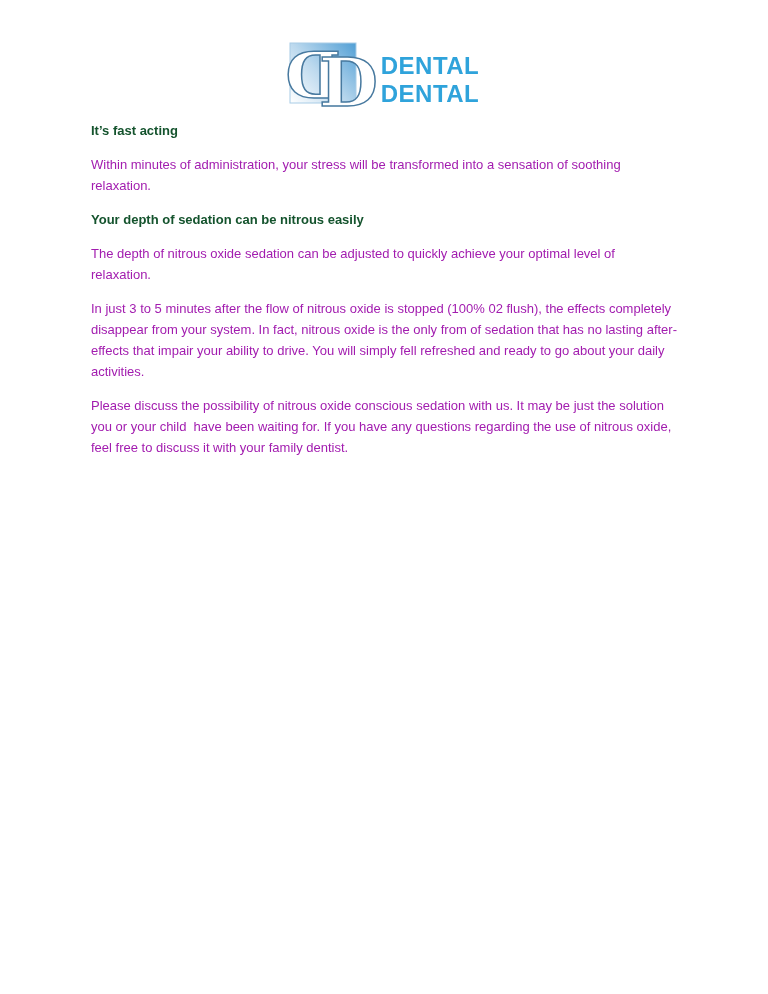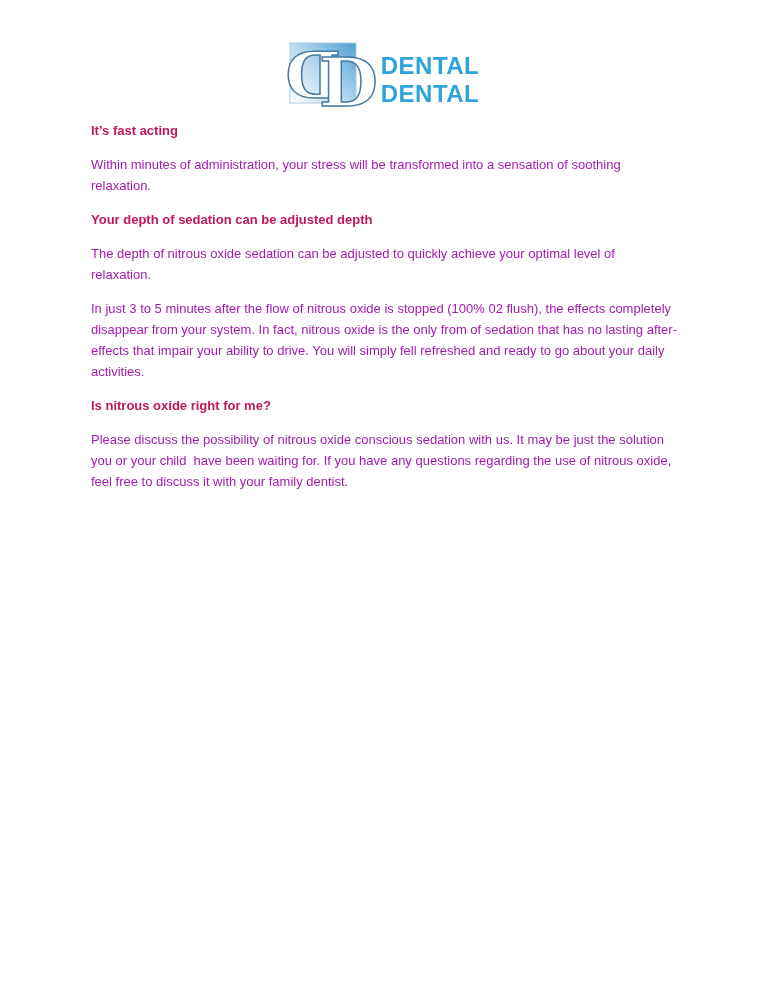--- a/index.html
+++ b/index.html
@@ -44,21 +44,21 @@
     color: #2fa3db;
   }
   .content {
     margin: 6px 91px 0 91px;
     font-size: 13px;
     line-height: 21px;
   }
   .section-heading {
     font-size: 13px;
     font-weight: bold;
-    color: #be185d;
+    color: #14532d;
     margin: 0 0 13px 0;
     line-height: 21px;
   }
   .section-body {
     margin: 0 0 13px 0;
     color: #a21caf;
     white-space: pre-wrap;
   }
 </style>
 </head>
@@ -86,27 +86,26 @@
   </div>
 
   <div class="content">
 
     <div>
       <h2 class="section-heading">It’s fast acting</h2>
       <p class="section-body">Within minutes of administration, your stress will be transformed into a sensation of soothing relaxation.</p>
     </div>
 
     <div>
-      <h2 class="section-heading">Your depth of sedation can be adjusted depth</h2>
+      <h2 class="section-heading">Your depth of sedation can be nitrous easily</h2>
       <p class="section-body">The depth of nitrous oxide sedation can be adjusted to quickly achieve your optimal level of relaxation.</p>
     </div>
 
     <div>
       <p class="section-body">In just 3 to 5 minutes after the flow of nitrous oxide is stopped (100% 02 flush), the effects completely disappear from your system. In fact, nitrous oxide is the only from of sedation that has no lasting after-effects that impair your ability to drive. You will simply fell refreshed and ready to go about your daily activities.</p>
     </div>
 
     <div>
-      <h2 class="section-heading">Is nitrous oxide right for me?</h2>
       <p class="section-body">Please discuss the possibility of nitrous oxide conscious sedation with us. It may be just the solution you or your child  have been waiting for. If you have any questions regarding the use of nitrous oxide, feel free to discuss it with your family dentist.</p>
     </div>
 
   </div>
 </div>
 
 </body></html>

